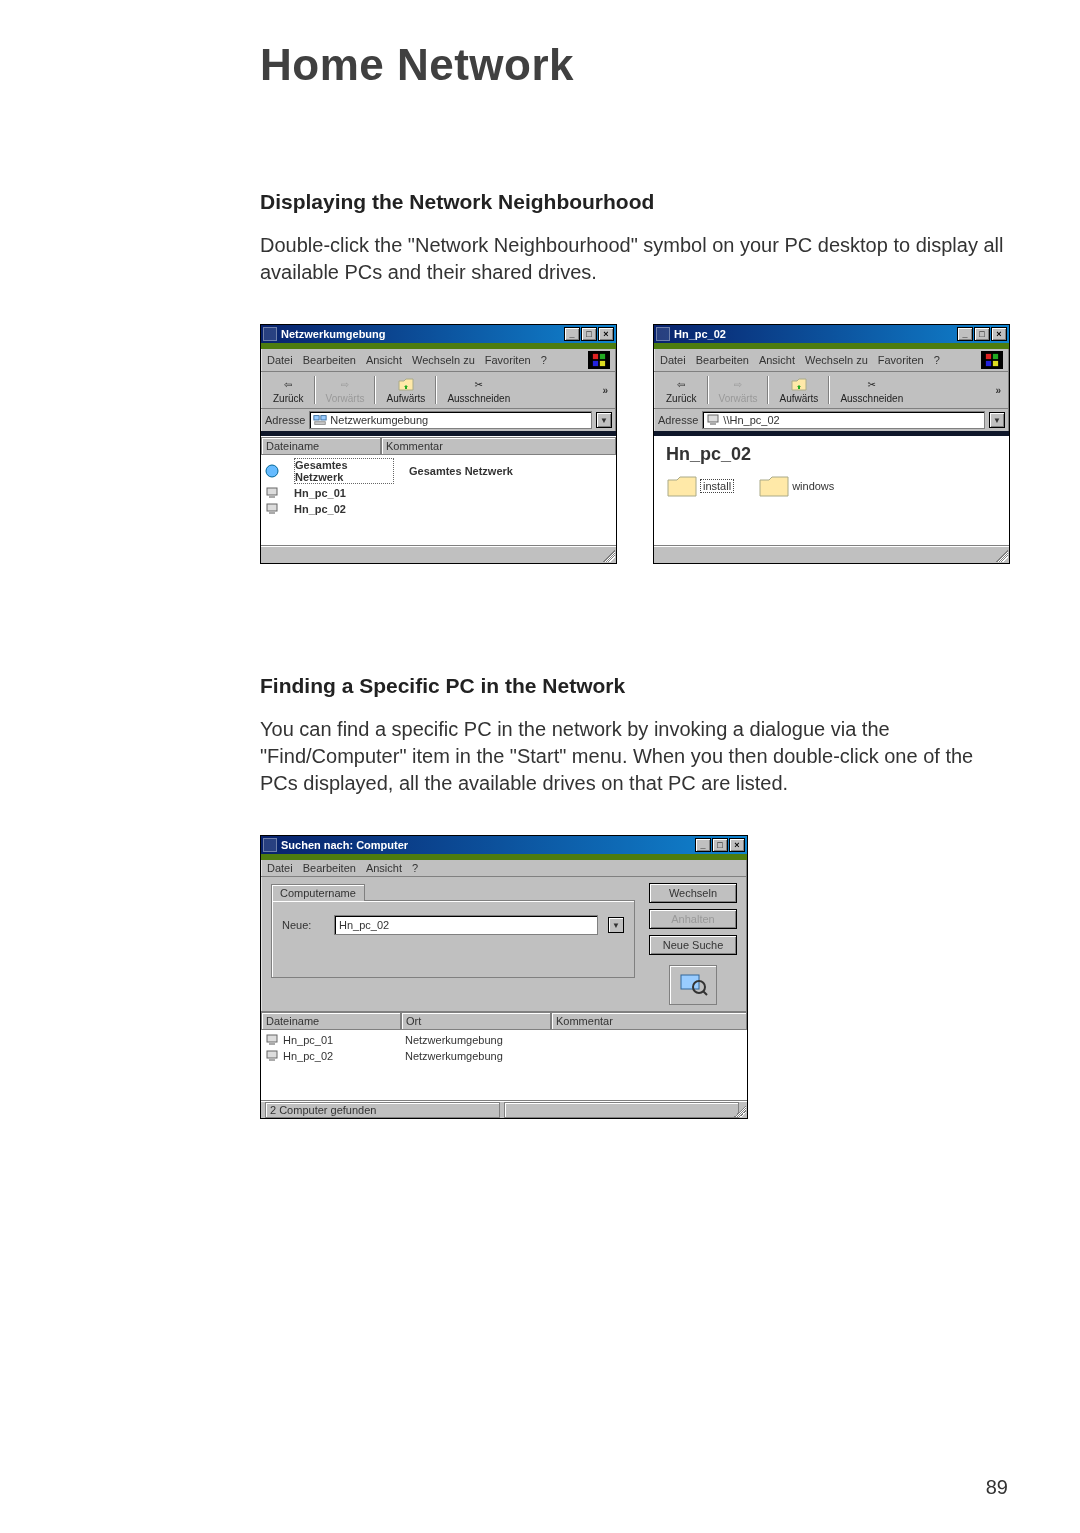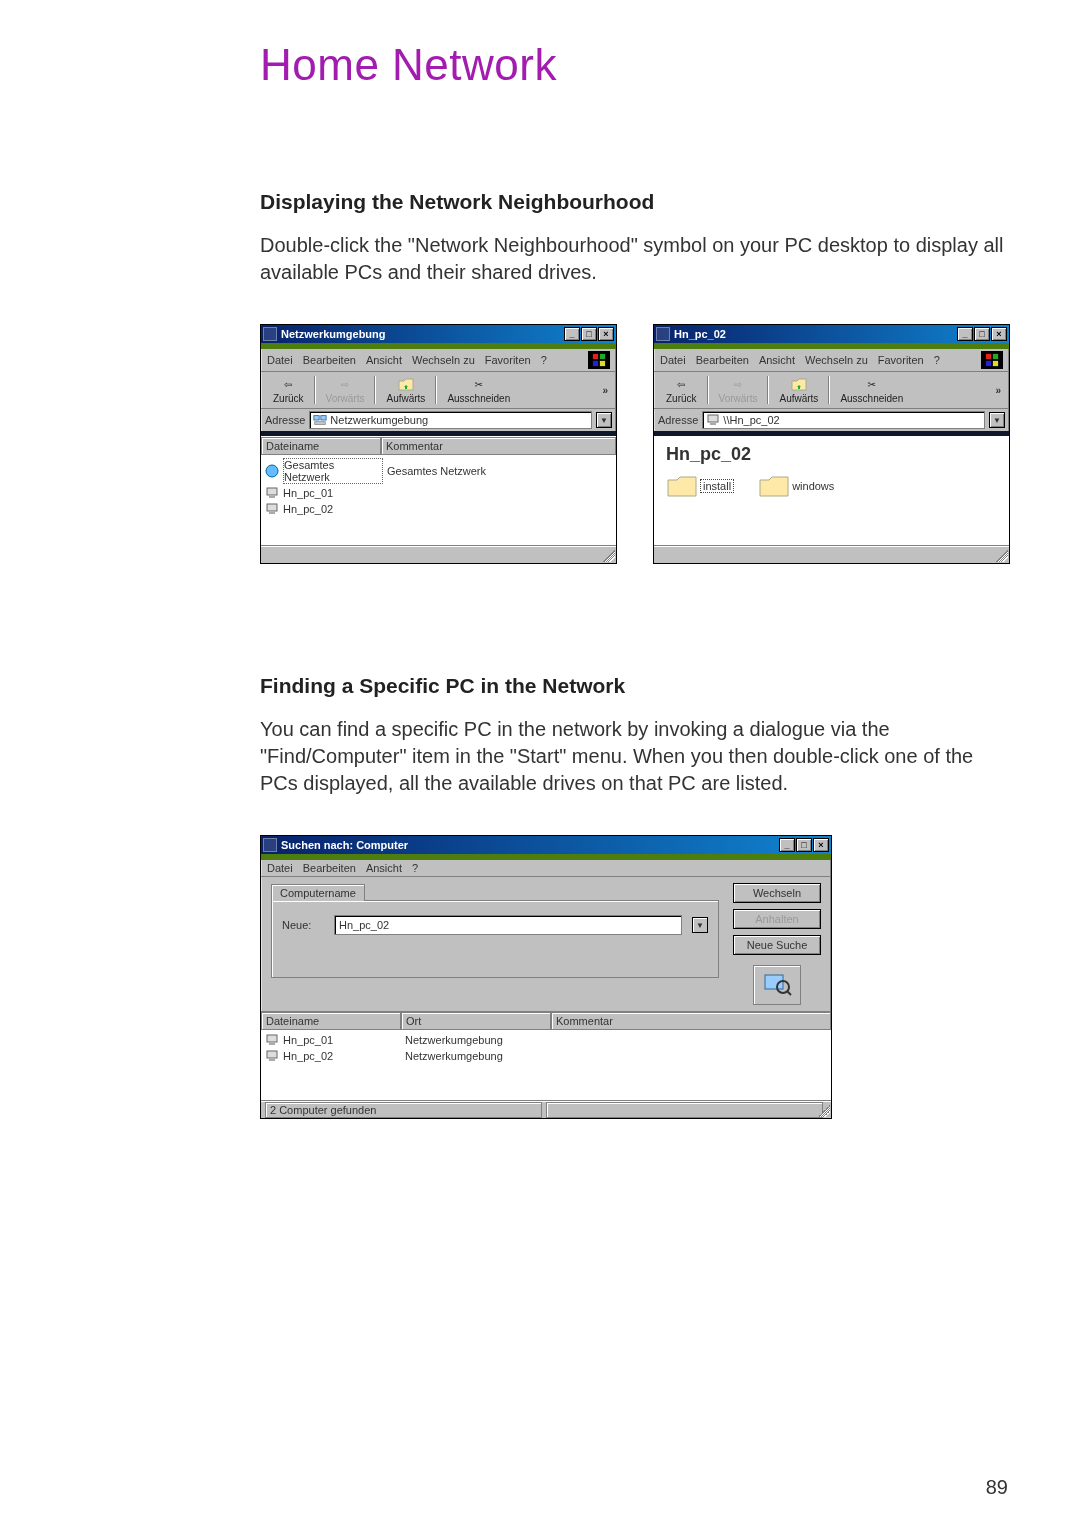--- a/index.html
+++ b/index.html
@@ -7,22 +7,22 @@
     width: 1080px;
     height: 1533px;
     background: #fff;
     font-family: Arial, Helvetica, sans-serif;
     color: #333;
     padding: 40px 70px 40px 70px;
     position: relative;
   }
   .page-title {
     font-size: 44px;
-    font-weight: 400;
-    color: #a21caf;
+    font-weight: 700;
+    color: #404040;
     margin-left: 190px;
     letter-spacing: 0.5px;
     margin-bottom: 100px;
   }
   .content { margin-left: 190px; }
   .section-heading {
     font-size: 21px;
     font-weight: bold;
     color: #222;
     margin-bottom: 18px;
@@ -153,21 +153,21 @@
     box-shadow: inset 1px 1px 0 #fff;
     padding: 2px 4px;
     font-size: 11px;
   }
   .list-body {
     background: #fff;
     flex: 1;
     padding: 2px 4px;
     min-height: 90px;
   }
-  .li-row { display: flex; gap: 4px; align-items: center; font-size: 11px; padding: 1px 0; }
+  .li-row { display: flex; gap: 15px; align-items: center; font-size: 11px; padding: 1px 0; font-weight: bold; }
   .li-icon { width: 14px; height: 14px; }
   .statusbar {
     height: 18px;
     border-top: 1px solid #808080;
     box-shadow: inset 0 1px 0 #fff;
     display: flex;
     align-items: center;
     padding: 0 4px;
     font-size: 11px;
     background: #c0c0c0;
@@ -492,21 +492,21 @@
         </div>
       </div>
 
     </div>
   </div>
 
   <div class="section">
     <div class="section-heading">Finding a Specific PC in the Network</div>
     <div class="body-text">You can find a specific PC in the network by invoking a dialogue via the "Find/Computer" item in the "Start" menu. When you then double-click one of the PCs displayed, all the available drives on that PC are listed.</div>
 
-    <div class="window" style="width:572px;">
+    <div class="window" style="width:488px;">
       <div class="titlebar">
         <span class="app-icon"></span>
         <span>Suchen nach: Computer</span>
         <span class="titlebar-spacer"></span>
         <div class="win-btns">
           <div class="win-btn">_</div>
           <div class="win-btn">□</div>
           <div class="win-btn">×</div>
         </div>
       </div>

